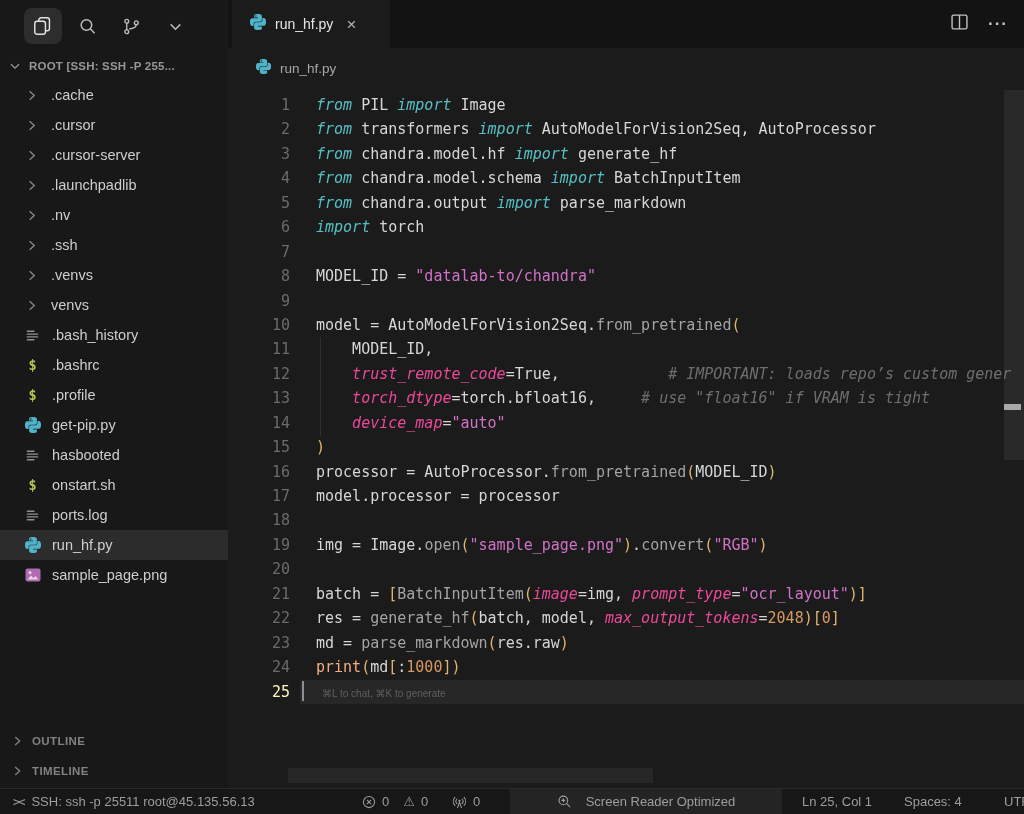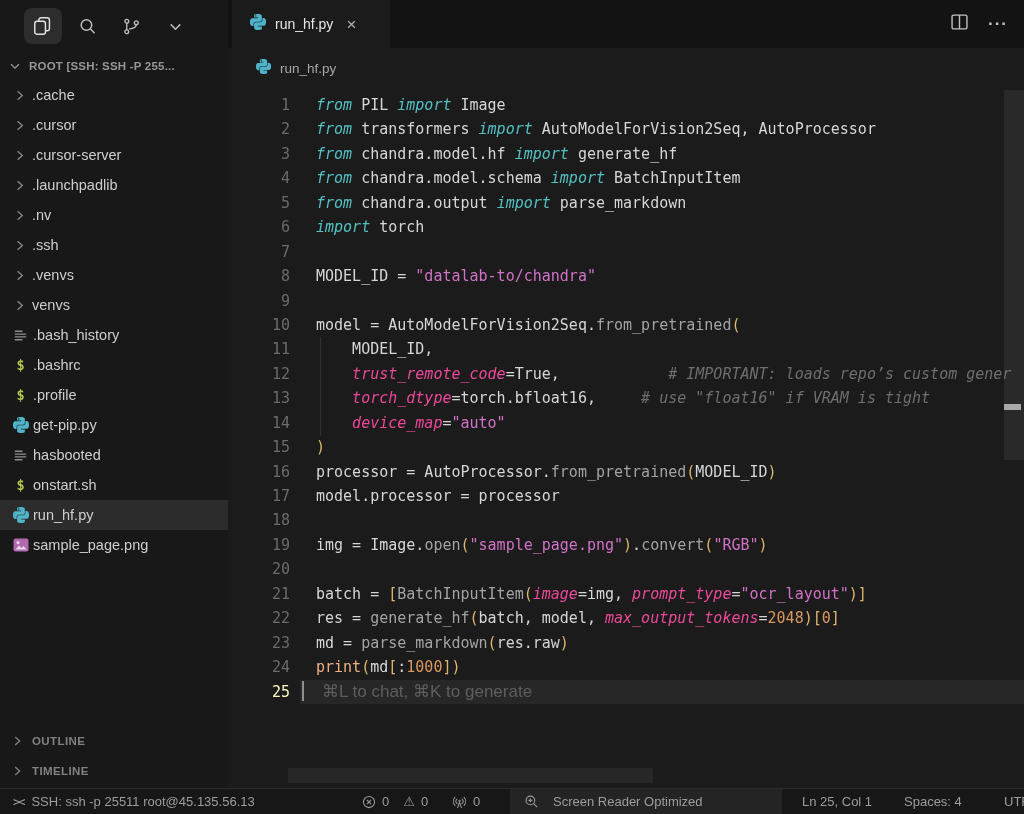--- a/index.html
+++ b/index.html
@@ -11,21 +11,21 @@
   }
   
   .sidebar { position:absolute; left:0; top:0; width:228px; height:788px; background:#181818; }
   .activity-row { position:absolute; top:6px; left:24px; height:40px; display:flex; align-items:center; gap:6px; }
   .act-btn { width:38px; height:36px; border-radius:8px; display:flex; align-items:center; justify-content:center; color:#bdbdbd; }
   .act-btn.active { background:#2d2d2d; color:#e3e3e3; }
   .tree-header { position:absolute; top:52px; left:0; width:228px; height:28px; display:flex; align-items:center;
     gap:7px; padding-left:8px; color:#979797; font-weight:700; font-size:11.5px; letter-spacing:.2px;
     white-space:nowrap; overflow:hidden; }
   #tree { position:absolute; top:80px; left:0; width:228px; }
-  .tree-row { height:30px; display:flex; align-items:center; gap:4px; padding-left:12px;
+  .tree-row { height:30px; display:flex; align-items:center; gap:11px; padding-left:24px;
     color:#cecece; font-size:14.5px; white-space:nowrap; overflow:hidden; }
   .tree-row.selected { background:#2c2c2c; }
   .tree-row .chev { display:flex; color:#8a8a8a; width:16px; flex:0 0 auto; }
   .tree-row .ficon { display:flex; width:17px; justify-content:center; flex:0 0 auto; align-items:center; }
   .shell-glyph { color:#b1c94e; font-weight:700; font-size:13.5px; font-family:"DejaVu Sans Mono",monospace; }
   .panel-sections { position:absolute; top:726px; left:0; width:228px; }
   .section { height:30px; display:flex; align-items:center; gap:8px; padding-left:10px;
     color:#828282; font-weight:700; font-size:11.5px; letter-spacing:.4px; }
   
   .editor { position:absolute; left:228px; top:0; width:796px; height:788px; background:#1b1b1b; }
@@ -48,37 +48,37 @@
   .code-line { height:24.45px; line-height:24.45px; padding-left:16px; }
   .code-line.active { background:#272727; }
   .tk-k { color:#53c0c4; font-style:italic; }
   .tk-s { color:#d172c7; }
   .tk-f { color:#a3a3a3; }
   .tk-b { color:#dfb56d; }
   .tk-n { color:#d9985f; }
   .tk-c { color:#6e6e6e; font-style:italic; }
   .tk-i { color:#ec4899; font-style:italic; }
   .tk-p { color:#efaf80;margin-top:20px; }
-  .placeholder { font-family:"Liberation Sans",sans-serif; font-size:17px; color:#5e5e5e; margin-left:6px; }
+  .placeholder { font-family:"Liberation Sans",sans-serif; font-size:10px; color:#5e5e5e; margin-left:6px; }
   .indent-guide { position:absolute; left:92px; top:249px; width:1px; height:99px; background:#2f2f2f; }
   .vscroll { position:absolute; right:0; top:2px; width:20px; height:370px; background:rgba(121,121,121,0.16); }
   .scroll-marker { position:absolute; right:3px; top:316px; width:17px; height:6px; background:#a8a8a8; }
   .hscroll { position:absolute; left:60px; top:680px; width:365px; height:15px; background:rgba(121,121,121,0.13); }
   .cursor-caret { position:absolute; left:74px; top:593px; width:2px; height:20px; background:#8f8f8f; }
   
   .statusbar { position:absolute; left:0; bottom:0; width:1024px; height:26px; background:#171717;
     border-top:1px solid #2a2a2a; font-size:13px; color:#9d9d9d; overflow:hidden; }
   .sb-item { position:absolute; top:0; height:25px; display:flex; align-items:center; gap:6px; white-space:nowrap; }
   .sb-remote { left:13px; gap:8px; }
   .remote-glyph { font-family:"DejaVu Sans Mono",monospace; font-size:12px; letter-spacing:-2px; color:#9d9d9d; }
   .sb-problems { left:362px; }
   .sb-problems .num { margin-right:8px; }
   .warn-glyph { font-size:13px; }
   .sb-ports { left:452px; }
-  .sb-sr { left:510px; width:272px; background:#242424; padding:0 14px; gap:14px; }
+  .sb-sr { left:510px; width:272px; background:#242424; padding:0 14px; gap:14px;justify-content:center; }
   .sb-lncol { left:802px; }
   .sb-spaces { left:904px; }
   .sb-encoding { left:1004px; }
 </style>
 </head>
 <body>
 
 <div class="app">
 
   <aside class="sidebar">
@@ -216,20 +216,28 @@
               <path d="M2.5 3.5h7M2.5 6.5h11M2.5 9.5h11M2.5 12.5h7"></path>
             </svg>
           </span>
           <span>hasbooted</span>
         </div>
         <div class="tree-row">
           <span class="ficon">
             <span class="shell-glyph">$</span>
           </span>
           <span>onstart.sh</span>
+        </div>
+        <div class="tree-row">
+          <span class="ficon">
+            <svg width="15" height="15" viewBox="0 0 16 16" fill="none" stroke="#8f8f8f" stroke-width="1.5" stroke-linecap="round">
+              <path d="M2.5 3.5h7M2.5 6.5h11M2.5 9.5h11M2.5 12.5h7"></path>
+            </svg>
+          </span>
+          <span>ports.log</span>
         </div>
         <div class="tree-row selected">
           <span class="ficon">
             <svg width="16" height="16" viewBox="0 0 24 24" fill="#4fb3c9">
               <path d="M14.25.18l.9.2.73.26.59.3.45.32.34.34.25.34.16.33.1.3.04.26.02.2-.01.13V8.5l-.05.63-.13.55-.21.46-.26.38-.3.31-.33.25-.35.19-.35.14-.33.1-.3.07-.26.04-.21.02H8.77l-.69.05-.59.14-.5.22-.41.27-.33.32-.27.35-.2.36-.15.37-.1.35-.07.32-.04.27-.02.21v3.06H3.17l-.21-.03-.28-.07-.32-.12-.35-.18-.36-.26-.36-.36-.35-.46-.32-.59-.28-.73-.21-.88-.14-1.05-.05-1.23.06-1.22.16-1.04.24-.87.32-.71.36-.57.4-.44.42-.33.42-.24.4-.16.36-.1.32-.05.24-.01h.16l.06.01h8.16v-.83H6.18l-.01-2.75-.02-.37.05-.34.11-.31.17-.28.25-.26.31-.23.38-.2.44-.18.51-.15.58-.12.64-.1.71-.06.77-.04.84-.02 1.27.05zm-6.3 1.98l-.23.33-.08.41.08.41.23.34.33.22.41.09.41-.09.33-.22.23-.34.08-.41-.08-.41-.23-.33-.33-.22-.41-.09-.41.09zm13.09 3.95l.28.06.32.12.35.18.36.27.36.35.35.47.32.59.28.73.21.88.14 1.04.05 1.23-.06 1.23-.16 1.04-.24.86-.32.71-.36.57-.4.45-.42.33-.42.24-.4.16-.36.09-.32.05-.24.02-.16-.01h-8.22v.82h5.84l.01 2.76.02.36-.05.34-.11.31-.17.29-.25.25-.31.24-.38.2-.44.17-.51.15-.58.13-.64.09-.71.07-.77.04-.84.01-1.27-.04-1.07-.14-.9-.2-.73-.25-.59-.3-.45-.33-.34-.34-.25-.34-.16-.33-.1-.3-.04-.25-.02-.2.01-.13v-5.34l.05-.64.13-.54.21-.46.26-.38.3-.32.33-.24.35-.2.35-.14.33-.1.3-.06.26-.04.21-.02.13-.01h5.84l.69-.05.59-.14.5-.21.41-.28.33-.32.27-.35.2-.36.15-.36.1-.35.07-.32.04-.28.02-.21V6.07h2.09l.14.01z"></path>
             </svg>
           </span>
           <span>run_hf.py</span>
         </div>
         <div class="tree-row">

